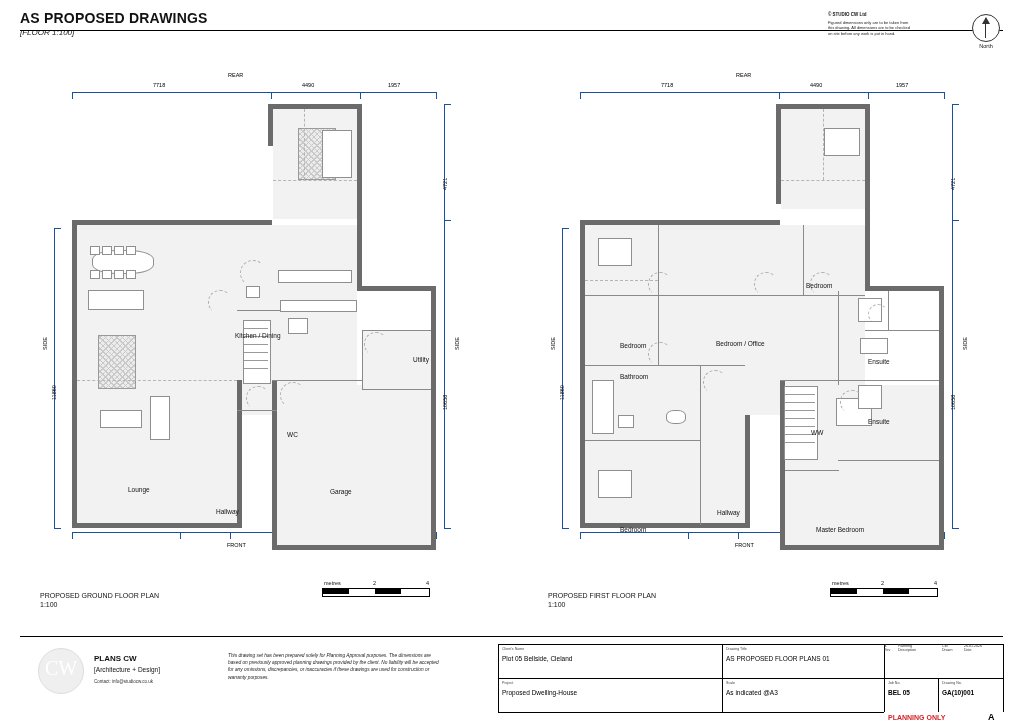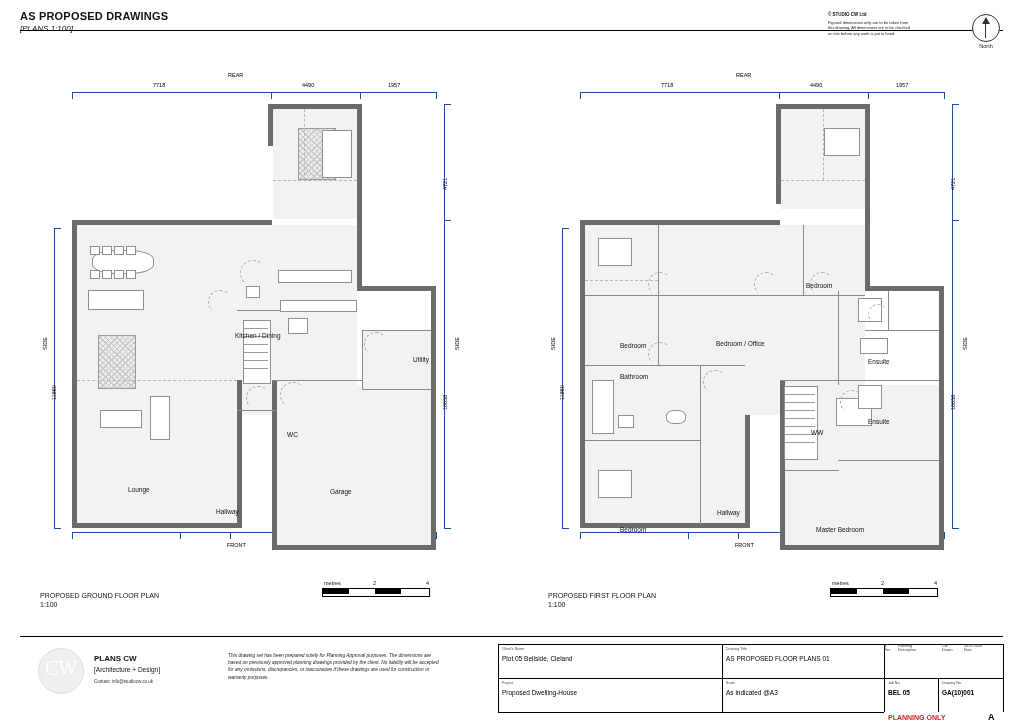--- a/index.html
+++ b/index.html
@@ -8,21 +8,21 @@
     background:#ffffff;
     font-family:"Liberation Sans", sans-serif;
     color:#111;
     position:relative;
     overflow:hidden;
   }
   .abs{position:absolute;}
 
   
   #title-block{left:20px;top:10px;}
-  #title-block .t1{font-size:11px;font-weight:bold;letter-spacing:.2px;}
+  #title-block .t1{font-size:14px;font-weight:bold;letter-spacing:.2px;}
   #title-block .t2{font-size:8px;font-style:italic;margin-top:2px;}
   #header-rule{left:20px;top:30px;width:983px;height:1px;background:#000;}
 
   #copyright{right:112px;top:12px;width:84px;text-align:left;}
   #copyright .c1{font-size:4.5px;font-weight:bold;}
   #copyright .c2{font-size:4px;line-height:1.35;margin-top:3px;color:#222;}
 
   #north{right:18px;top:14px;width:40px;text-align:center;}
   #north .circle{
     width:26px;height:26px;border:1px solid #333;border-radius:50%;
@@ -105,21 +105,21 @@
   .tbvline{position:absolute;background:#000;width:1px;}
   #planning-only{position:absolute;color:#d2232a;font-size:7px;font-weight:bold;}
   #rev-table{position:absolute;left:884px;top:644px;width:119px;}
   #rev-table td{font-size:3.6px;padding:0;color:#333;}
 </style>
 </head>
 <body>
 
 <div id="title-block" class="abs">
   <div class="t1">AS PROPOSED DRAWINGS</div>
-  <div class="t2">[PLANS 1:100]</div>
+  <div class="t2">[FLOOR 1:100]</div>
 </div>
 <div id="header-rule" class="abs"></div>
 
 <div id="copyright" class="abs">
   <div class="c1">© STUDIO CW Ltd</div>
   <div class="c2">Figured dimensions only are to be taken from this drawing. All dimensions are to be checked on site before any work is put in hand.</div>
 </div>
 
 <div id="north" class="abs">
   <div class="circle"></div>

